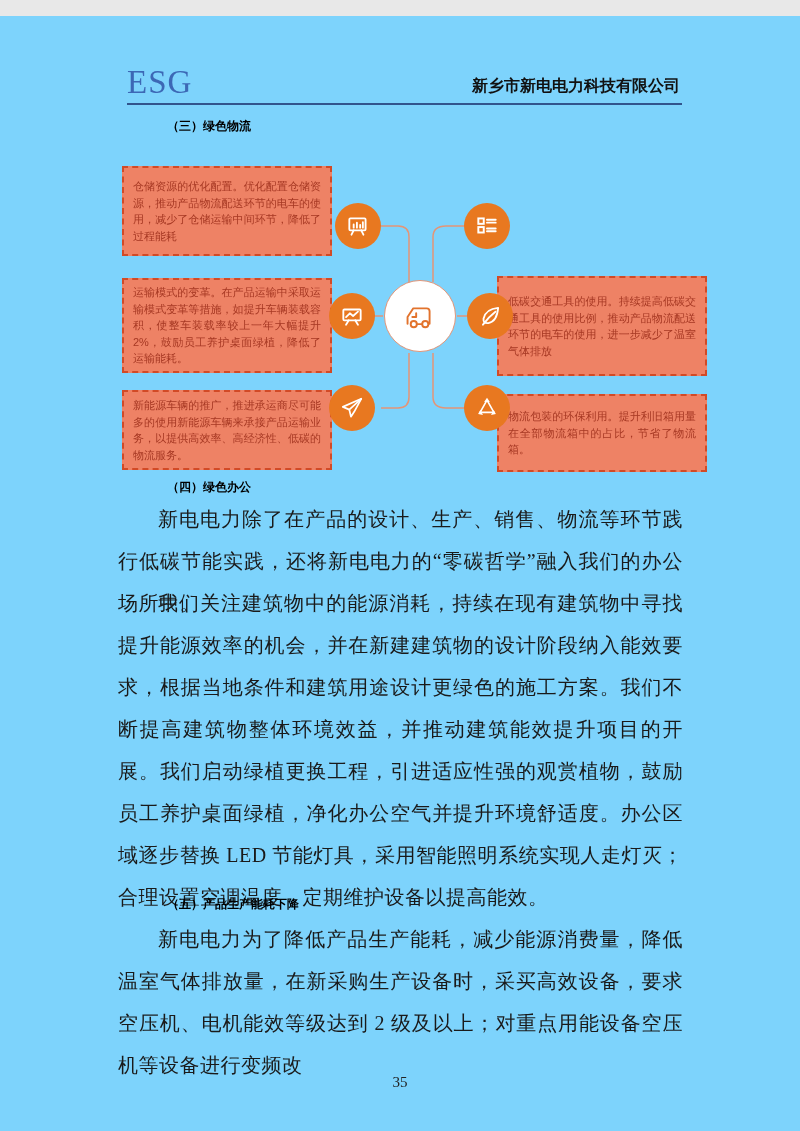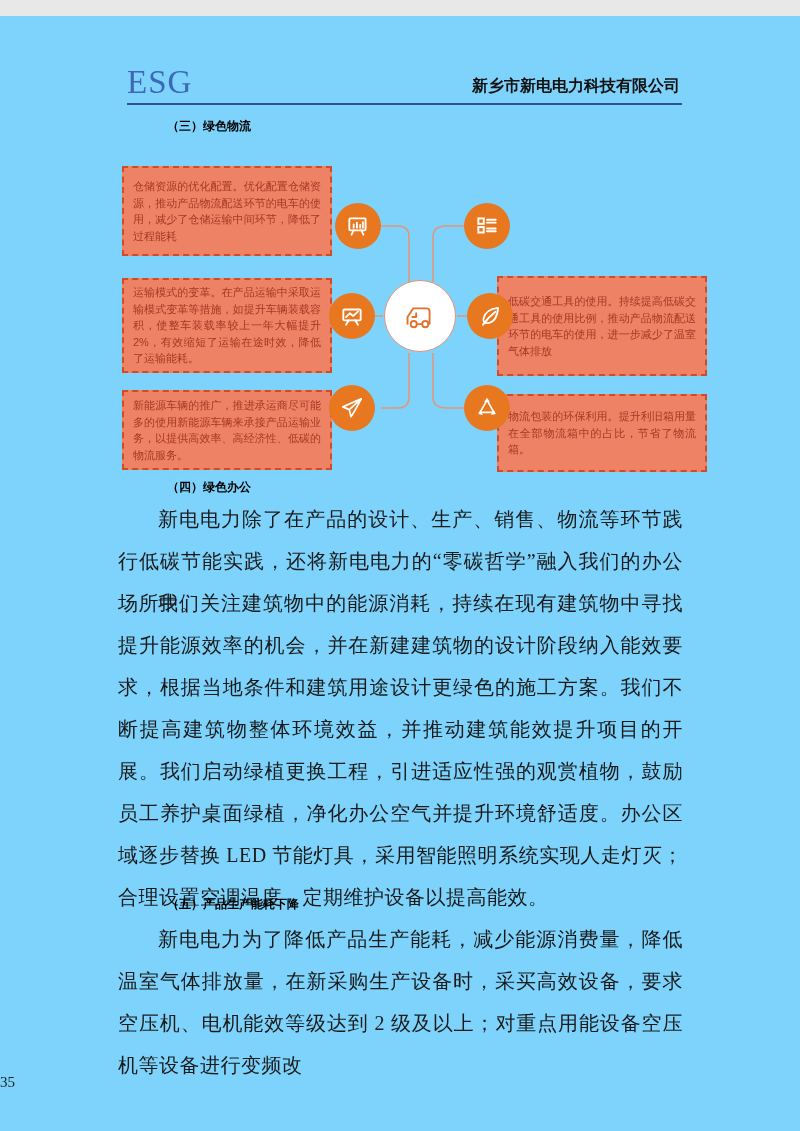--- a/index.html
+++ b/index.html
@@ -26,21 +26,21 @@
     border:2px dashed #D24A26;color:#A63823;font-family:"Liberation Sans",sans-serif;
     font-size:11px;line-height:1.5;padding:6px 9px;display:flex;align-items:center;
     text-align:justify;}
   .icircle{position:absolute;width:46px;height:46px;border-radius:50%;background:#E87820;
     display:flex;align-items:center;justify-content:center;}
   .ccircle{position:absolute;width:72px;height:72px;border-radius:50%;background:#fff;
     border:1.5px solid #E49577;box-sizing:border-box;display:flex;align-items:center;
     justify-content:center;}
   .connectors{position:absolute;left:0;top:0;width:800px;height:322px;}
   
-  .pageno{position:absolute;left:0;top:1058px;width:100%;text-align:left;
+  .pageno{position:absolute;left:0;top:1058px;width:100%;text-align:center;
     font-size:15px;color:#222;}
 </style>
 </head>
 <body>
 
 <div class="page">
 
   <div class="logo">ESG</div>
   <div class="company">新乡市新电电力科技有限公司</div>
   <div class="head-rule"></div>
@@ -54,21 +54,21 @@
         <path d="M 381 65 H 398 Q 409 65 409 76 V 121"></path>
         <path d="M 464 65 H 446 Q 433 65 433 76 V 121"></path>
         <path d="M 375 155 H 383"></path>
         <path d="M 467 155 H 457"></path>
         <path d="M 381 247 H 398 Q 409 247 409 236 V 192"></path>
         <path d="M 464 247 H 446 Q 433 247 433 236 V 192"></path>
       </g>
     </svg>
 
     <div class="obox" style="left:122px;top:5px;height:90px">仓储资源的优化配置。优化配置仓储资源，推动产品物流配送环节的电车的使用，减少了仓储运输中间环节，降低了过程能耗</div>
-    <div class="obox" style="left:122px;top:117px;height:95px">运输模式的变革。在产品运输中采取运输模式变革等措施，如提升车辆装载容积，使整车装载率较上一年大幅提升2%，有效缩短了运输在途时效，降低了运输能耗。</div>
+    <div class="obox" style="left:122px;top:117px;height:95px">运输模式的变革。在产品运输中采取运输模式变革等措施，如提升车辆装载容积，使整车装载率较上一年大幅提升2%，鼓励员工养护桌面绿植，降低了运输能耗。</div>
     <div class="obox" style="left:122px;top:229px;height:80px">新能源车辆的推广，推进承运商尽可能多的使用新能源车辆来承接产品运输业务，以提供高效率、高经济性、低碳的物流服务。</div>
 
     <div class="obox" style="left:497px;top:115px;height:100px">低碳交通工具的使用。持续提高低碳交通工具的使用比例，推动产品物流配送环节的电车的使用，进一步减少了温室气体排放</div>
     <div class="obox" style="left:497px;top:233px;height:78px">物流包装的环保利用。提升利旧箱用量在全部物流箱中的占比，节省了物流箱。</div>
 
     <div class="icircle" style="left:335px;top:42px">
       <svg width="26" height="26" viewBox="0 0 24 24" fill="none" stroke="#fff" stroke-width="1.7" stroke-linecap="round">
         <rect x="4" y="5" width="15" height="11" rx="1"></rect>
         <path d="M8 13.5 V10.5 M11 13.5 V9 M14 13.5 V11 M16.5 13.5 V8.5"></path>
         <path d="M8 16 L6 20 M15 16 L17 20"></path>

